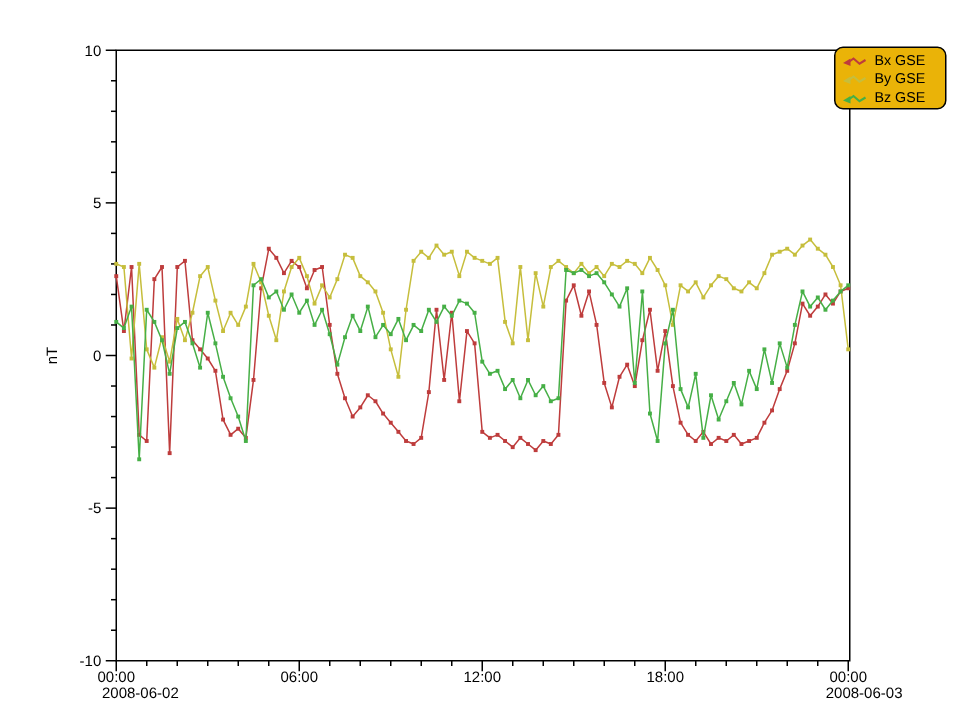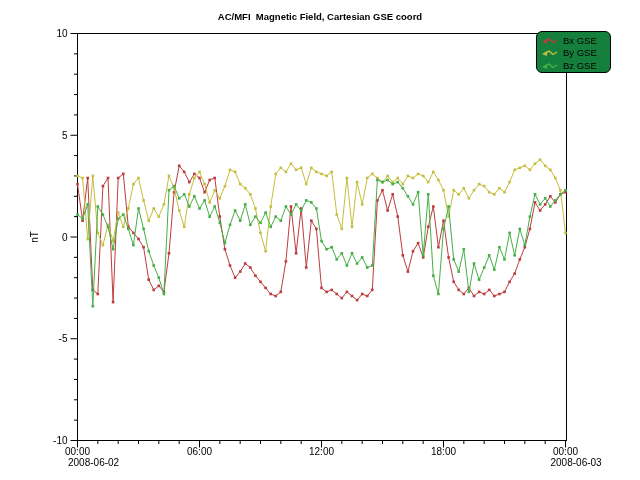--- a/index.html
+++ b/index.html
@@ -11,42 +11,41 @@
     overflow:hidden;
   }
   #chart-title{
     position:absolute;top:11px;left:0;width:640px;
     text-align:center;
     font-size:9.5px;font-weight:bold;color:#000;
     white-space:pre;
   }
   #plot{position:absolute;top:0;left:0;}
   #legend{
-    position:absolute;left:536px;top:31px;
+    position:absolute;left:556px;top:31px;
     width:75px;height:42px;
     box-sizing:border-box;
     border:1px solid #000;border-radius:6px;
-    background:#15803d;
+    background:#eab308;
     padding:2px 0 0 4px;
     z-index:2;
   }
   .legend-row{
     display:flex;align-items:center;
     height:12.5px;
     font-size:9.5px;color:#000;
     white-space:pre;
   }
   .legend-sample{margin-right:4px;flex:0 0 auto;}
 </style>
 </head>
 <body>
 
 <div id="screen">
 
-  <div id="chart-title">AC/MFI  Magnetic Field, Cartesian GSE coord</div>
 
   <svg id="plot" width="640" height="480">
       <rect x="77.5" y="33.5" width="489" height="407" fill="none" stroke="#000000" stroke-width="1"></rect>
       <line x1="77.5" x2="74" y1="420.15" y2="420.15" stroke="#000000" stroke-width="1"></line>
       <line x1="77.5" x2="74" y1="399.8" y2="399.8" stroke="#000000" stroke-width="1"></line>
       <line x1="77.5" x2="74" y1="379.45" y2="379.45" stroke="#000000" stroke-width="1"></line>
       <line x1="77.5" x2="74" y1="359.1" y2="359.1" stroke="#000000" stroke-width="1"></line>
       <line x1="77.5" x2="74" y1="318.4" y2="318.4" stroke="#000000" stroke-width="1"></line>
       <line x1="77.5" x2="74" y1="298.05" y2="298.05" stroke="#000000" stroke-width="1"></line>
       <line x1="77.5" x2="74" y1="277.7" y2="277.7" stroke="#000000" stroke-width="1"></line>

